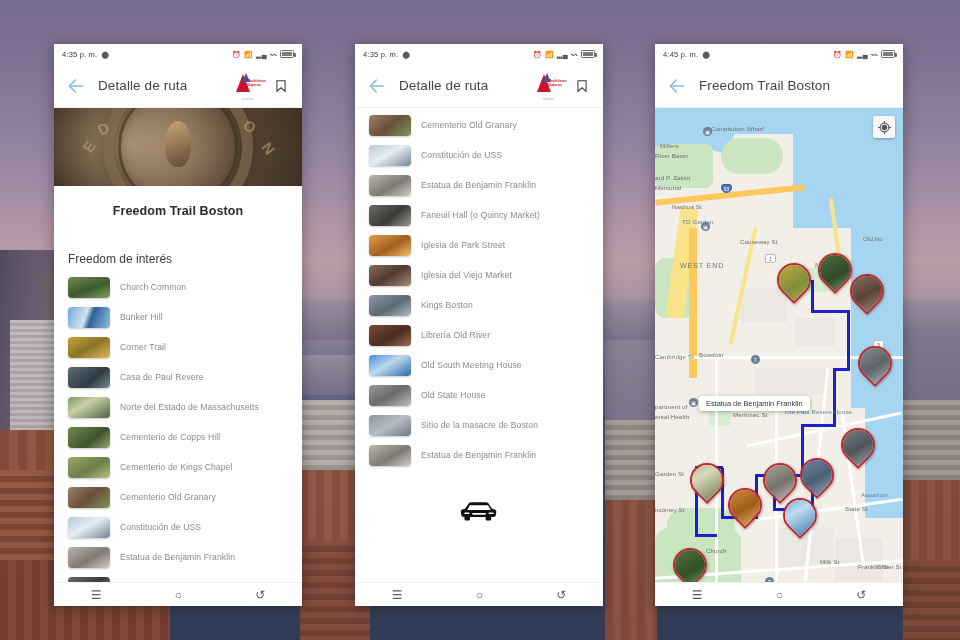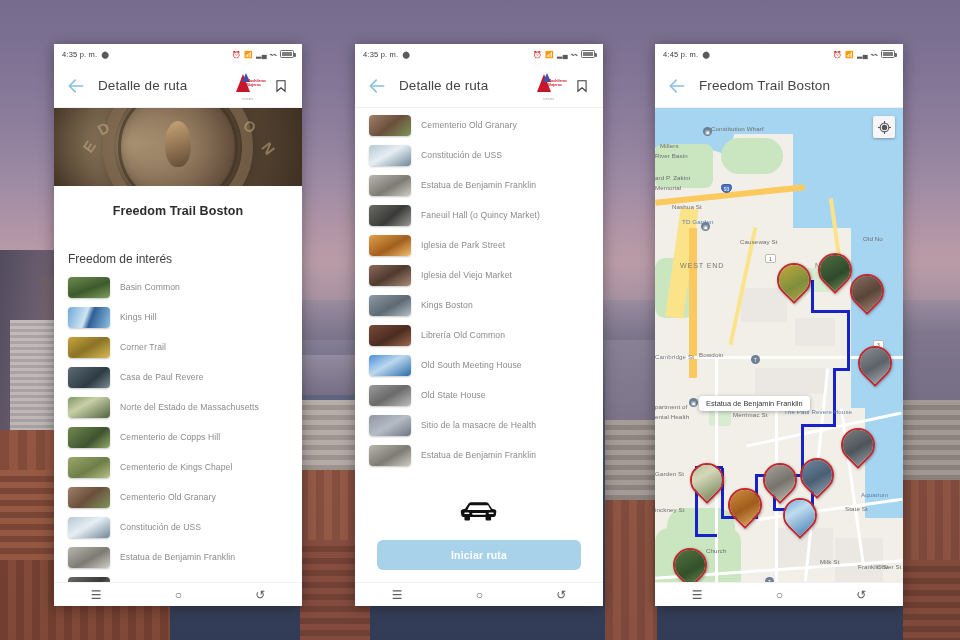--- a/index.html
+++ b/index.html
@@ -345,25 +345,25 @@
           <span class="l2">D</span>
           <span class="l3">O</span>
           <span class="l4">N</span>
       </div>
     </div>
     <div class="route-title">Freedom Trail Boston</div>
     <div class="section-head">Freedom de interés</div>
     <div class="poi-list" id="poi-list-1">
         <div class="poi">
           <div class="thumb" style="background-image: linear-gradient(160deg, rgb(109, 138, 82), rgb(61, 90, 44) 55%, rgb(127, 160, 94));"></div>
-          <div class="poi-label">Basin Common</div>
+          <div class="poi-label">Church Common</div>
         </div>
         <div class="poi">
           <div class="thumb" style="background-image: linear-gradient(110deg, rgb(111, 168, 216), rgb(207, 228, 242) 42%, rgb(47, 95, 150) 55%, rgb(143, 192, 226));"></div>
-          <div class="poi-label">Kings Hill</div>
+          <div class="poi-label">Bunker Hill</div>
         </div>
         <div class="poi">
           <div class="thumb" style="background-image: linear-gradient(150deg, rgb(202, 163, 60), rgb(138, 115, 38) 50%, rgb(217, 187, 86));"></div>
           <div class="poi-label">Corner Trail</div>
         </div>
         <div class="poi">
           <div class="thumb" style="background-image: linear-gradient(140deg, rgb(91, 106, 116), rgb(46, 59, 69) 60%, rgb(123, 138, 147));"></div>
           <div class="poi-label">Casa de Paul Revere</div>
         </div>
         <div class="poi">
@@ -466,50 +466,47 @@
         <div class="poi">
           <div class="thumb" style="background-image: linear-gradient(150deg, rgb(141, 106, 90), rgb(79, 58, 48) 50%, rgb(169, 139, 118));"></div>
           <div class="poi-label">Iglesia del Viejo Market</div>
         </div>
         <div class="poi">
           <div class="thumb" style="background-image: linear-gradient(150deg, rgb(141, 154, 165), rgb(93, 106, 116) 55%, rgb(180, 190, 198));"></div>
           <div class="poi-label">Kings Boston</div>
         </div>
         <div class="poi">
           <div class="thumb" style="background-image: linear-gradient(150deg, rgb(122, 74, 56), rgb(74, 44, 32) 55%, rgb(157, 106, 78));"></div>
-          <div class="poi-label">Librería Old Common</div>
+          <div class="poi-label">Librería Old River</div>
         </div>
         <div class="poi">
           <div class="thumb" style="background-image: linear-gradient(150deg, rgb(74, 142, 216), rgb(188, 216, 238) 45%, rgb(42, 106, 168));"></div>
           <div class="poi-label">Old South Meeting House</div>
         </div>
         <div class="poi">
           <div class="thumb" style="background-image: linear-gradient(150deg, rgb(154, 154, 154), rgb(106, 106, 106) 50%, rgb(189, 189, 189));"></div>
           <div class="poi-label">Old State House</div>
         </div>
         <div class="poi">
           <div class="thumb" style="background-image: linear-gradient(150deg, rgb(142, 151, 164), rgb(181, 188, 198) 50%, rgb(110, 118, 130));"></div>
-          <div class="poi-label">Sitio de la masacre de Health</div>
+          <div class="poi-label">Sitio de la masacre de Boston</div>
         </div>
         <div class="poi">
           <div class="thumb" style="background-image: linear-gradient(150deg, rgb(185, 182, 174), rgb(126, 123, 116) 55%, rgb(208, 205, 197));"></div>
           <div class="poi-label">Estatua de Benjamin Franklin</div>
         </div>
       </div>
     <div class="car-wrap">
       <svg class="car" viewBox="0 0 48 30">
         <path fill="#111" d="M6 22 q-2 0 -2.4 -2 l-.6 -4 q-.2 -2 1.6 -2.6 l3.4 -1 l4.2 -6.2 q1-1.4 2.8-1.4 h17 q1.8 0 2.8 1.4 l4.2 6.2 l3.4 1 q1.8 .6 1.6 2.6 l-.6 4 q-.4 2 -2.4 2 h-3 v2.6 q0 1.4 -1.4 1.4 h-3.6 q-1.4 0 -1.4 -1.4 v-2.6 h-18 v2.6 q0 1.4 -1.4 1.4 h-3.6 q-1.4 0 -1.4 -1.4 v-2.6 z"></path>
         <path fill="#fff" d="M13.5 8.5 h21 l3 5.4 h-27 z"></path>
         <rect fill="#fff" x="7" y="16.6" width="6" height="2" rx="1"></rect>
         <rect fill="#fff" x="35" y="16.6" width="6" height="2" rx="1"></rect>
         <rect fill="#fff" x="16" y="17.4" width="16" height="1.8" rx=".9"></rect>
       </svg>
-    </div>
-    <div class="cta-wrap">
-      <button class="cta">Iniciar ruta</button>
     </div>
   </div>
 
   <div class="navbar">
     <span>☰</span>
     <span>○</span>
     <span>↺</span>
   </div>
 </div>
 

